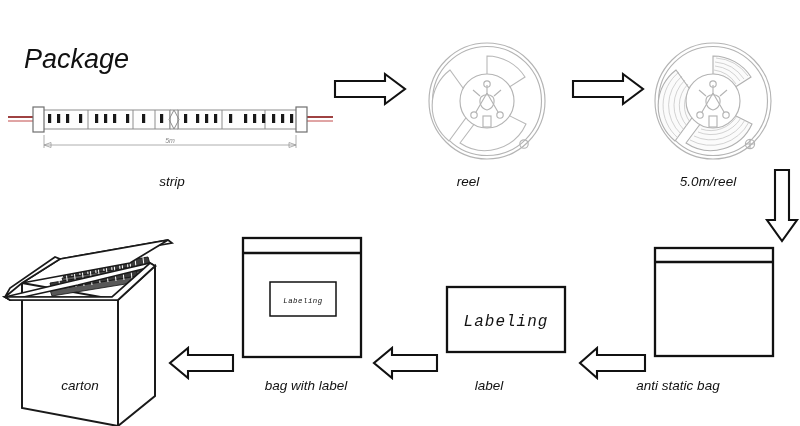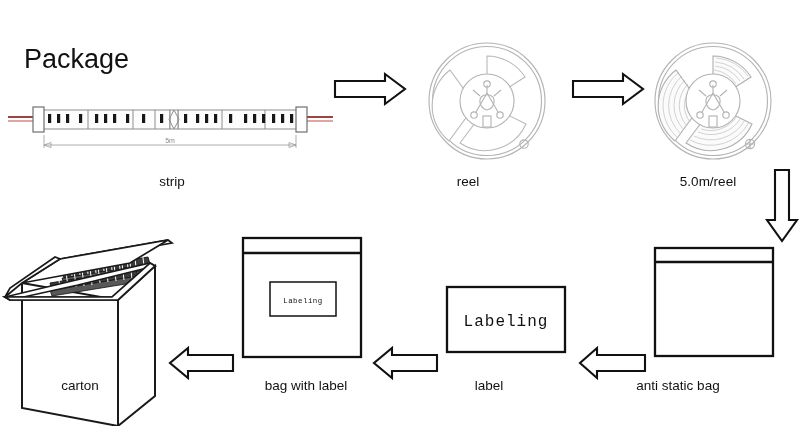--- a/index.html
+++ b/index.html
@@ -14,20 +14,21 @@
     position: relative;
     overflow: hidden;
     font-family: "Liberation Sans", sans-serif;
     color: #000000;
   }
   #diagram-root {
     position: absolute;
     inset: 0;
     width: 800px;
     height: 339px;
+    font-style: italic;
   }
   svg.stage {
     position: absolute;
     left: 0;
     top: 0;
     width: 800px;
     height: 426px;
     display: block;
   }
   .title-text {

